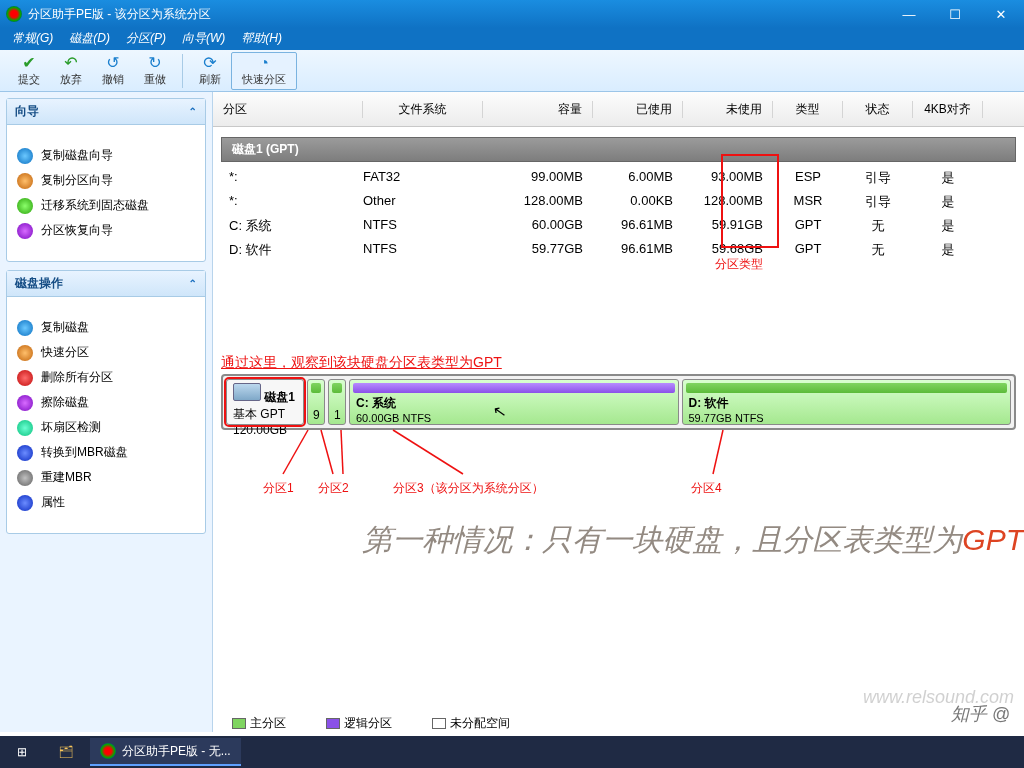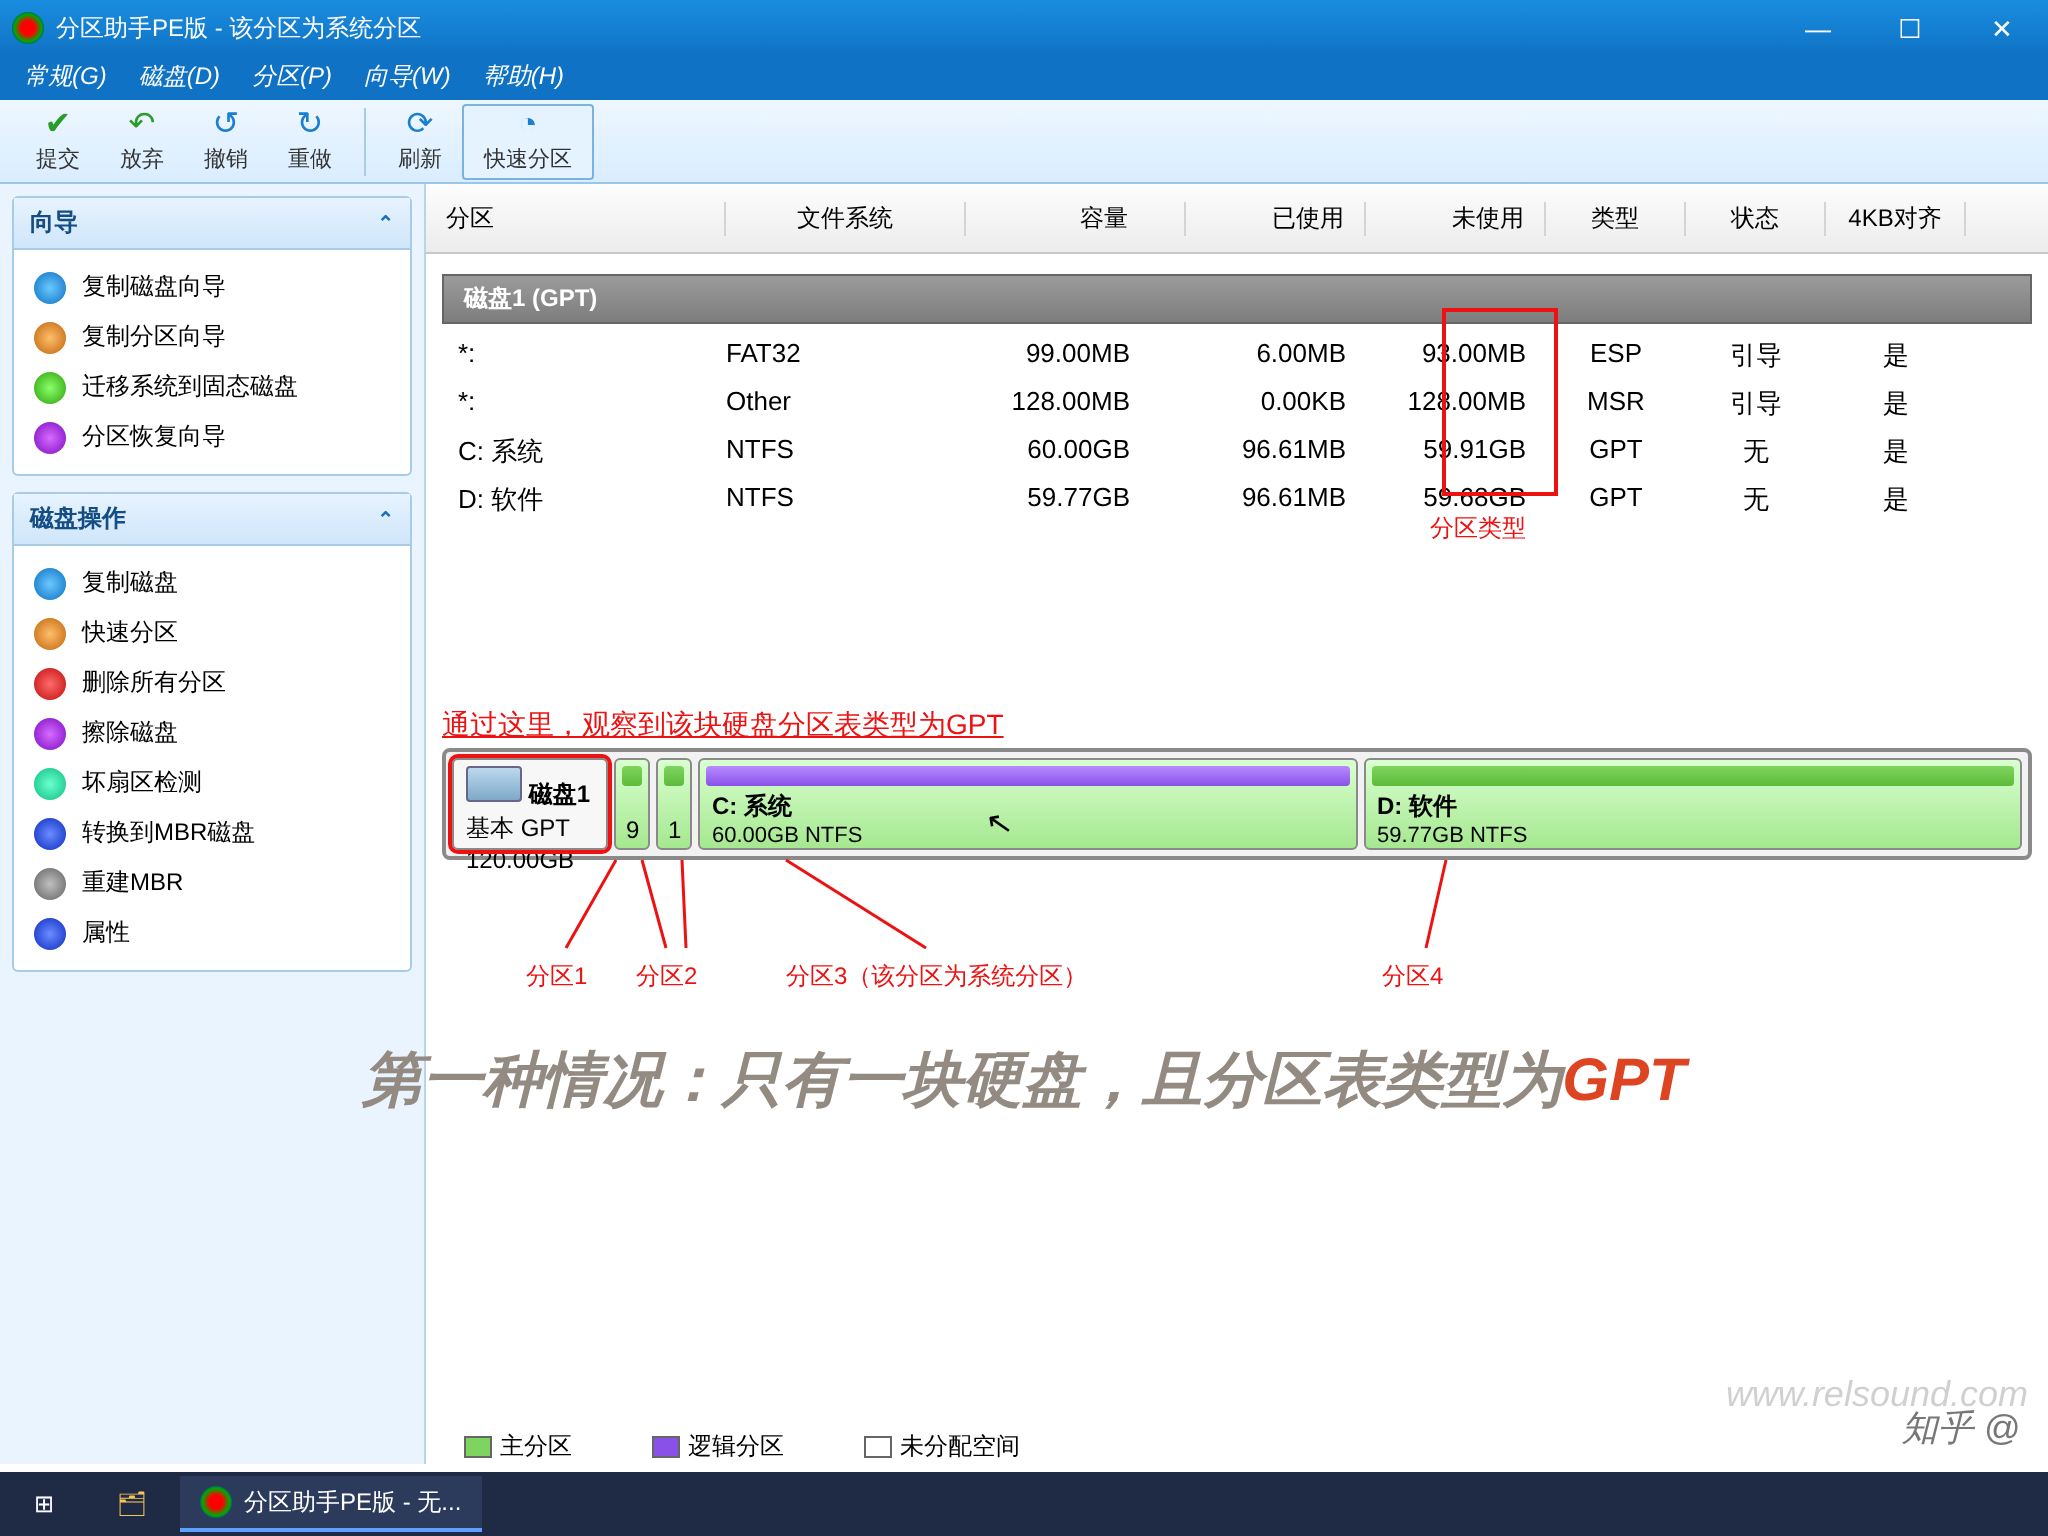--- a/index.html
+++ b/index.html
@@ -23,39 +23,39 @@
 .tool-btn .lbl { font-size:11px; margin-top:1px; }
 .tool-sep { width:1px; height:34px; background:#a8cbe6; margin:0 6px; }
 .tool-btn.boxed { border:1px solid #7ab3e0; background:#e5f2ff; border-radius:2px; }
 
 
 .main { display:flex; height:640px; }
 .sidebar { width:213px; background:#eaf4ff; border-right:1px solid #b8d4ec; padding:6px; }
 .panel { border:1px solid #a8cbe6; border-radius:3px; margin-bottom:8px; background:#fff; }
 .panel-hd { background:linear-gradient(#e8f3ff,#cfe6fa); padding:4px 8px; font-weight:bold; color:#154d85; display:flex; align-items:center; justify-content:space-between; border-bottom:1px solid #a8cbe6; }
 .panel-hd .chev { color:#1a6fbf; font-size:10px; }
-.panel-body { padding:6px 0;border-radius:20px; }
+.panel-body { padding:18px 0;border-radius:20px; }
 .panel-item { display:flex; align-items:center; padding:4px 10px; cursor:default; }
 .panel-item .pi-ico { width:16px; height:16px; margin-right:8px; border-radius:50%; background:radial-gradient(#6bc8ff,#0a6fc0); display:inline-block; }
 .panel-item .pi-ico.a2{background:radial-gradient(#ffbf6b,#c0620a);}
 .panel-item .pi-ico.a3{background:radial-gradient(#8bff6b,#2aa00a);}
 .panel-item .pi-ico.a4{background:radial-gradient(#d86bff,#7a0ac0);}
 .panel-item .pi-ico.a5{background:radial-gradient(#ff6b6b,#c00a0a);}
 .panel-item .pi-ico.a6{background:radial-gradient(#6bffd2,#0ac07d);}
 .panel-item .pi-ico.a7{background:radial-gradient(#6b8cff,#0a2ac0);}
 .panel-item .pi-ico.a8{background:radial-gradient(#c0c0c0,#606060);}
 
 .content { flex:1; background:#fff; position:relative; }
 
 
 .phdr { display:flex; background:linear-gradient(#fdfdfd,#ececec); border-bottom:1px solid #c8c8c8; height:35px; align-items:center; }
 .phdr > div { border-right:1px solid #d4d4d4; text-align:center; font-size:12px; }
 .col-part{width:150px; text-align:left!important; padding-left:10px;}
 .col-fs{width:120px;}
-.col-cap{width:110px; text-align:right!important; padding-right:28px;}
+.col-cap{width:110px; text-align:right!important; padding-right:10px;}
 .col-used{width:90px; text-align:right!important; padding-right:10px;}
 .col-free{width:90px; text-align:right!important; padding-right:10px;}
 .col-type{width:70px;}
 .col-stat{width:70px;}
 .col-align{width:70px;}
 
 .disk-title { background:linear-gradient(#9b9b9b,#7d7d7d); color:#fff; padding:3px 10px; font-weight:bold; margin:10px 8px 4px 8px; border:1px solid #666; }
 .prow { display:flex; padding:3px 0; }
 .prow > div { font-size:13px; }
 .prow .col-part{padding-left:16px;}
@@ -81,21 +81,21 @@
 
 .cursor { position:absolute; left:495px; top:420px; font-size:16px; transform:rotate(-10deg); color:#000;}
 
 
 .legend { position:absolute; left:232px; bottom:36px; display:flex; gap:40px; align-items:center;}
 .legend .lg { display:flex; align-items:center; gap:4px;margin-top:12px;}
 .legend .sw { width:14px; height:11px; border:1px solid #666;}
 .sw.g{background:#7fd460;} .sw.p{background:#8a51e8;} .sw.w{background:#fff;}
 
 
-.big-ann { position:absolute; left:0; right:0; top:520px; text-align:center; font-size:30px; font-style:italic; color:#938a82; font-weight:700;}
+.big-ann { position:absolute; left:0; right:0; top:520px; text-align:right; font-size:30px; font-style:italic; color:#938a82; font-weight:400;}
 .big-ann .gpt{ color:#d42; }
 .wm1 { position:absolute; right:14px; bottom:42px; color:#777; font-size:18px; font-style:italic;}
 .wm2 { position:absolute; right:14px; bottom:6px; display:flex; align-items:center; gap:6px; color:#555; font-size:20px;}
 .wm2 .logo{width:24px;height:24px;background:conic-gradient(#f7b42c 0 90deg,#3ac1ef 90deg 180deg,#f7b42c 180deg 270deg,#3ac1ef 270deg 360deg);border-radius:4px;}
 
 
 .taskbar { position:absolute; left:0; right:0; bottom:0; height:32px; background:#1f2a44; display:flex; align-items:center;}
 .taskbar .tb-btn { width:44px; height:32px; display:flex; align-items:center; justify-content:center; color:#fff;}
 .taskbar .tb-task { height:28px; background:#2c3a5c; border-bottom:2px solid #5ea0ff; display:flex; align-items:center; padding:0 10px; color:#fff; margin-left:2px; gap:6px;}
 .taskbar .tb-task .ti{width:16px;height:16px;background:radial-gradient(circle,#f00 30%,#0a0 60%,#00f 90%);border-radius:50%;}

